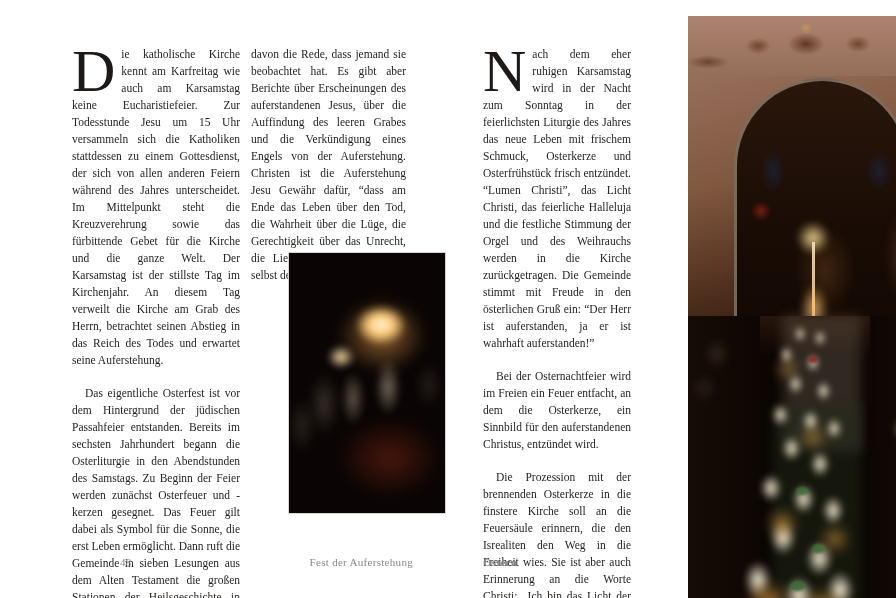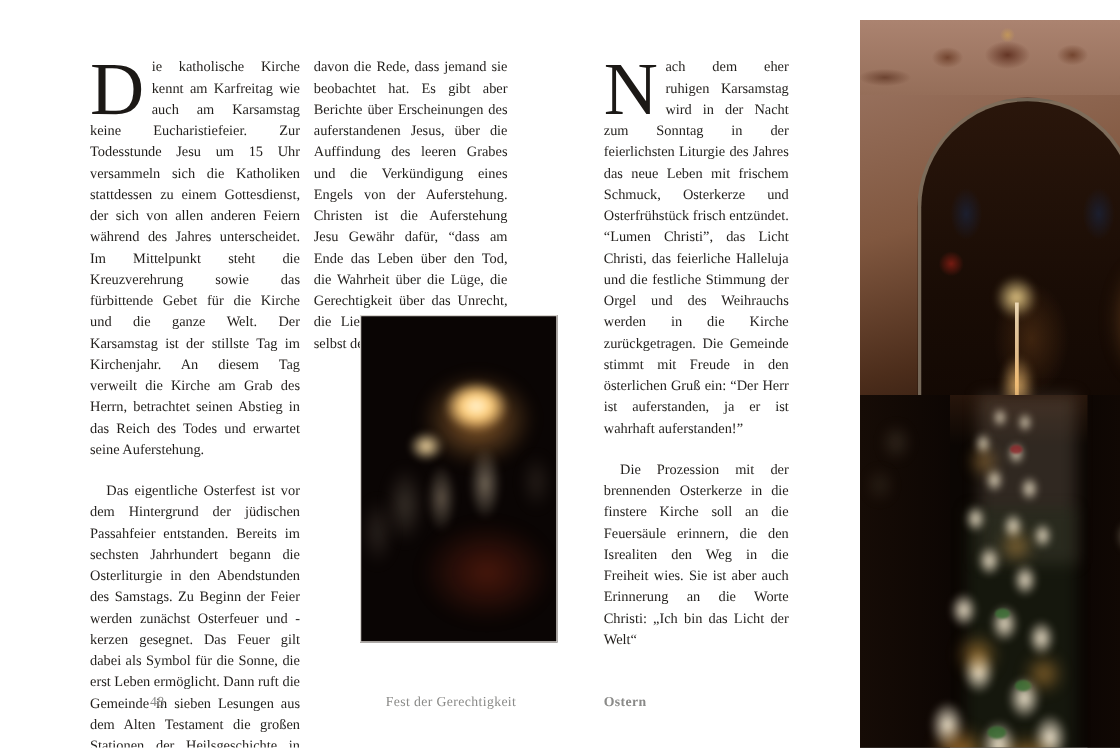--- a/index.html
+++ b/index.html
@@ -88,24 +88,25 @@
   <div class="blob soft" style="left:38px;top:92px;width:28px;height:24px;background:radial-gradient(closest-side,#ffe2a8,rgba(255,160,70,0));"></div>
   <div class="blob soft" style="left:86px;top:105px;width:26px;height:58px;background:radial-gradient(closest-side,rgba(242,222,190,.45),rgba(242,222,190,0));"></div>
   <div class="blob soft" style="left:52px;top:118px;width:24px;height:55px;background:radial-gradient(closest-side,rgba(235,214,182,.38),rgba(235,214,182,0));"></div>
   <div class="blob softer" style="left:22px;top:120px;width:26px;height:62px;background:radial-gradient(closest-side,rgba(215,195,170,.28),rgba(215,195,170,0));"></div>
   <div class="blob softer" style="left:2px;top:145px;width:22px;height:55px;background:radial-gradient(closest-side,rgba(200,180,160,.22),rgba(200,180,160,0));"></div>
   <div class="blob softer" style="left:130px;top:110px;width:20px;height:45px;background:radial-gradient(closest-side,rgba(195,175,150,.2),rgba(195,175,150,0));"></div>
   <div class="blob softer" style="left:48px;top:165px;width:105px;height:80px;background:radial-gradient(closest-side,rgba(150,45,22,.45),rgba(150,45,22,0));"></div>
 </figure>
 
 <span class="footer-span pagenum">48</span>
-<span class="footer-span running-left">Fest der Gerechtigkeit</span>
+<span class="footer-span running-left">Fest der Auferstehung</span>
 
 <div class="textcol col3">
   <p class="para first"><span class="dropcap">N</span><span>ach dem eher ruhigen Karsamstag wird in der Nacht zum Sonntag in der feierlichsten Liturgie des Jahres das neue Leben mit frischem Schmuck, Osterkerze und Osterfrühstück frisch entzündet. “Lumen Christi”, das Licht Christi, das feierliche Halleluja und die festliche Stimmung der Orgel und des Weihrauchs werden in die Kirche zurückgetragen. Die Gemeinde stimmt mit Freude in den österlichen Gruß ein: “Der Herr ist auferstanden, ja er ist wahrhaft auferstanden!”</span></p>
+  <p class="para">Bei der Osternachtfeier wird im Freien ein Feuer entfacht, an dem die Osterkerze, ein Sinnbild für den auferstandenen Christus, entzündet wird.</p>
   <p class="para">Die Prozession mit der brennenden Osterkerze in die finstere Kirche soll an die Feuersäule erinnern, die den Isrealiten den Weg in die Freiheit wies. Sie ist aber auch Erinnerung an die Worte Christi: „Ich bin das Licht der Welt“</p>
 </div>
 
 <span class="footer-span running-right">Ostern</span>
 
 <figure class="photo photo-church" aria-label="Dunkles barockes Kircheninneres mit verziertem Bogen, brennender Osterkerze und einer Prozession von Ministranten mit Kerzen im Mittelgang">
   <div class="wall"></div>
   <div class="ceiling"></div>
   <div class="arch"></div>
 

